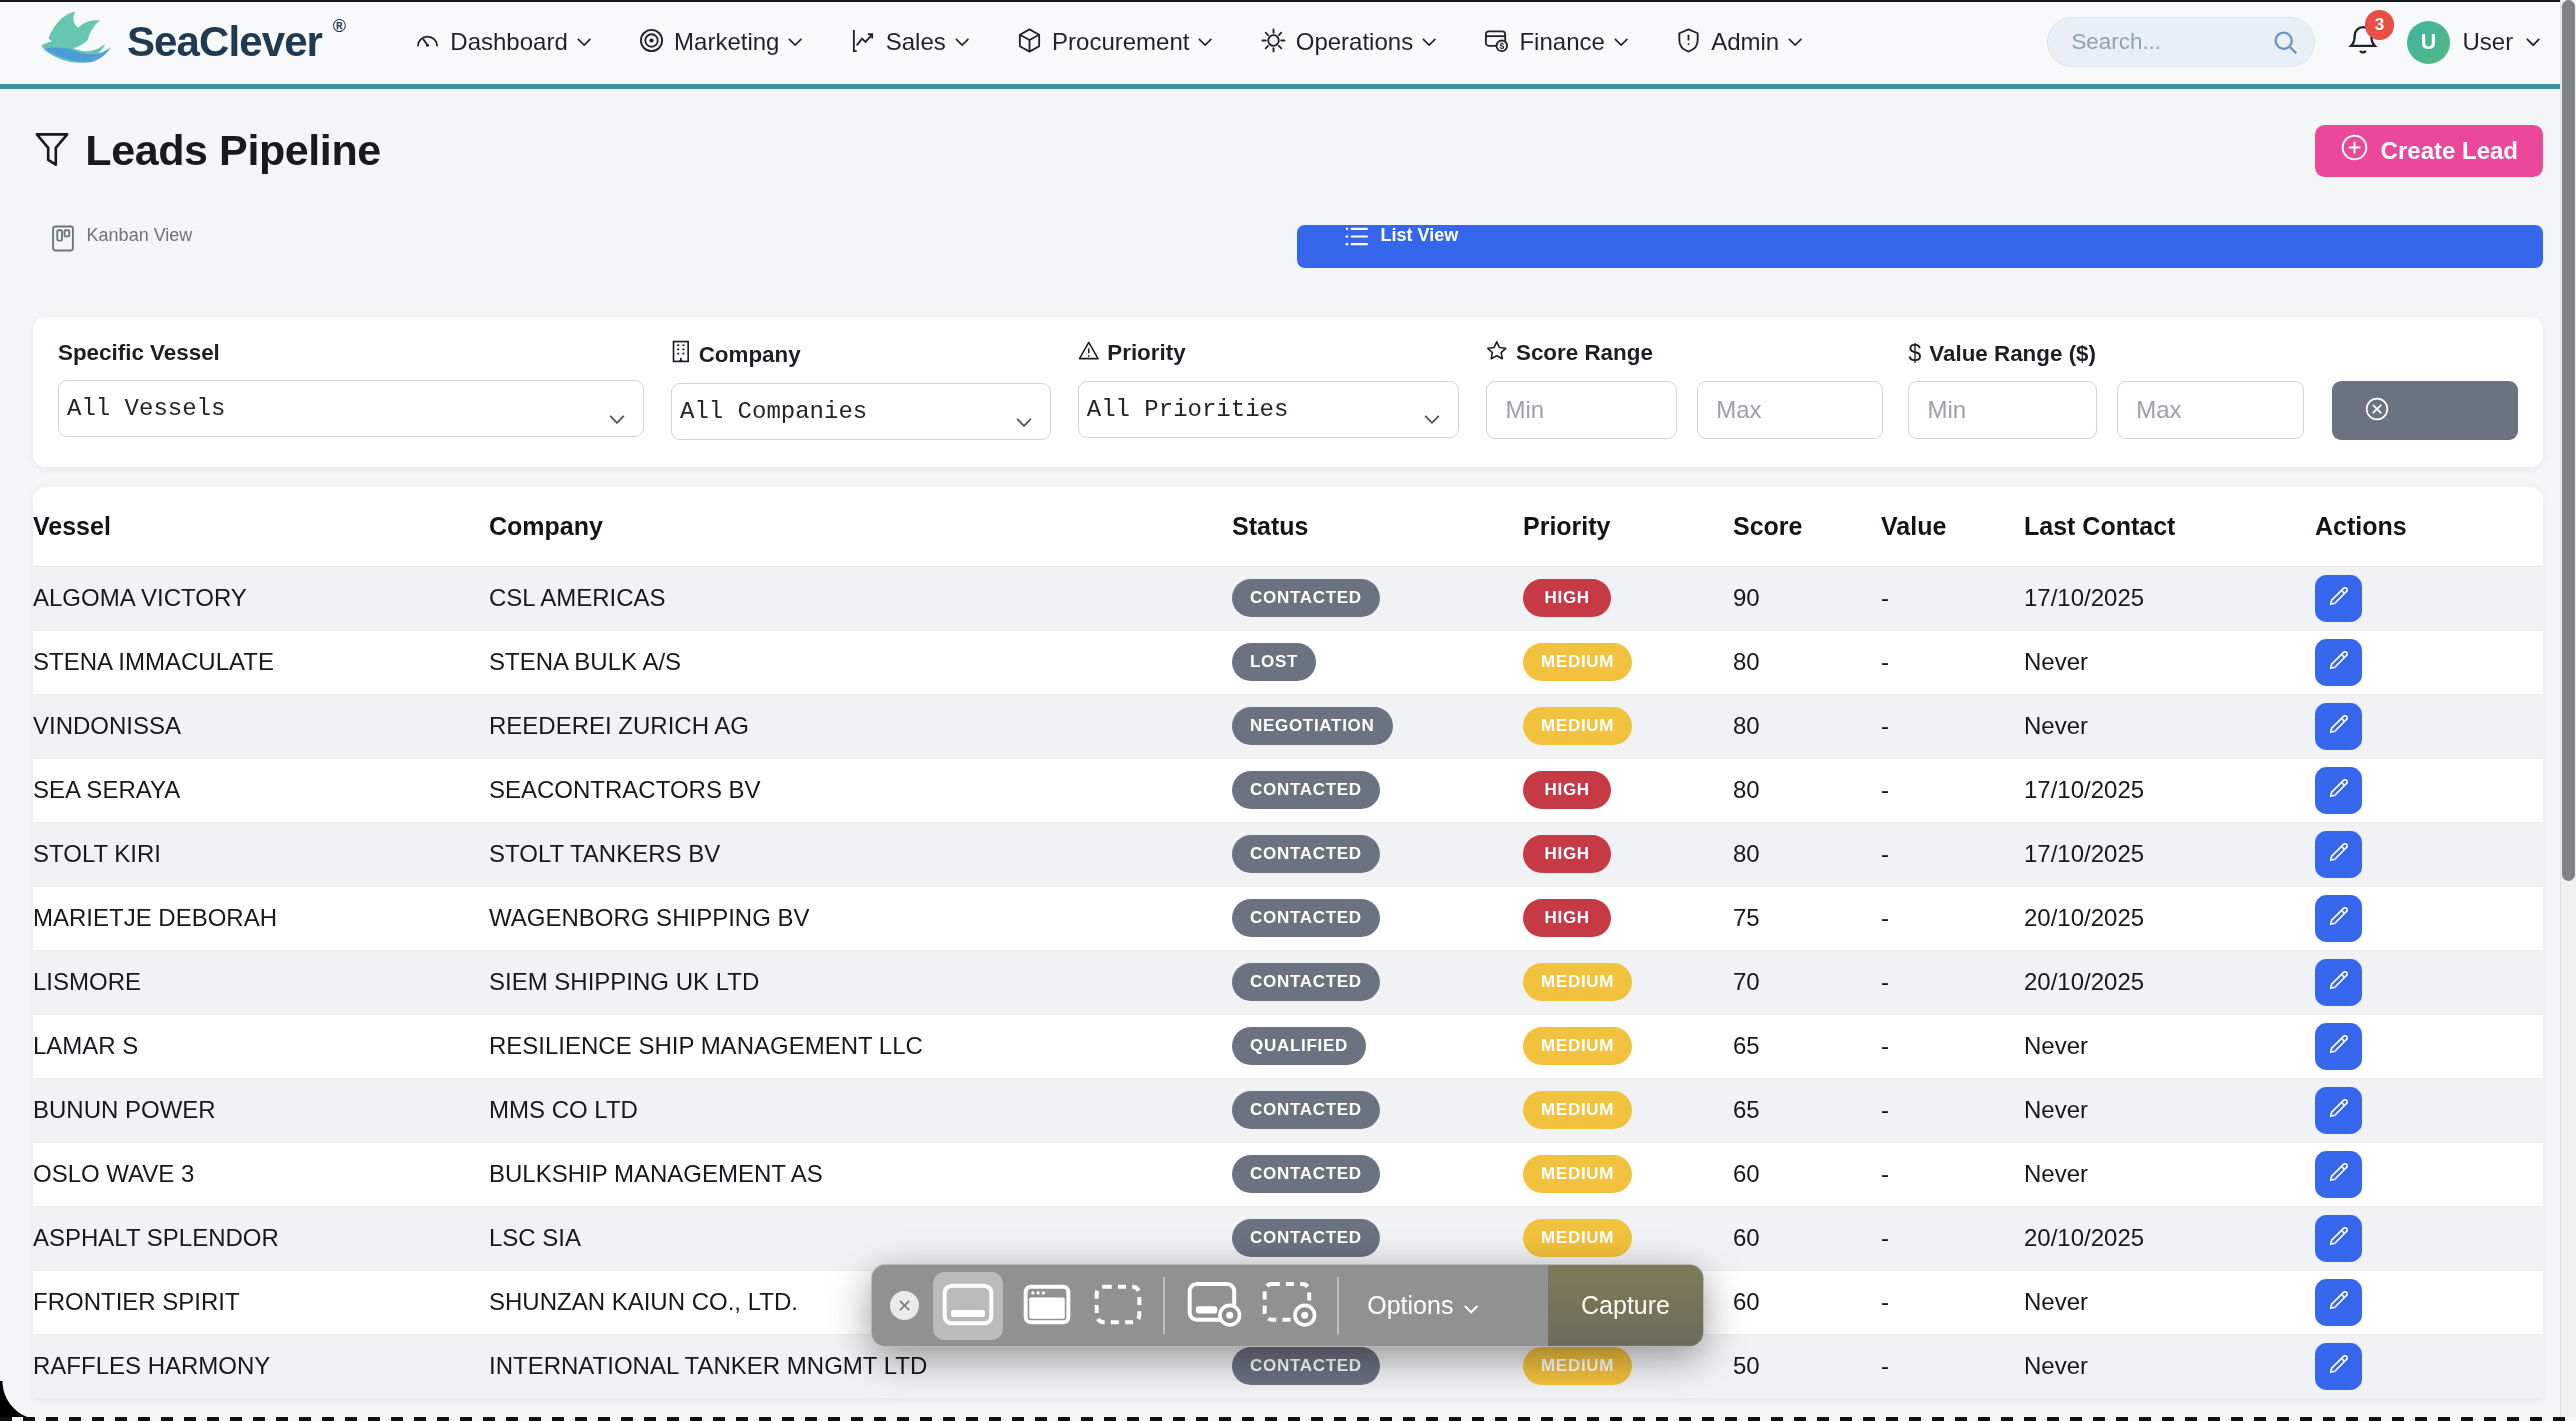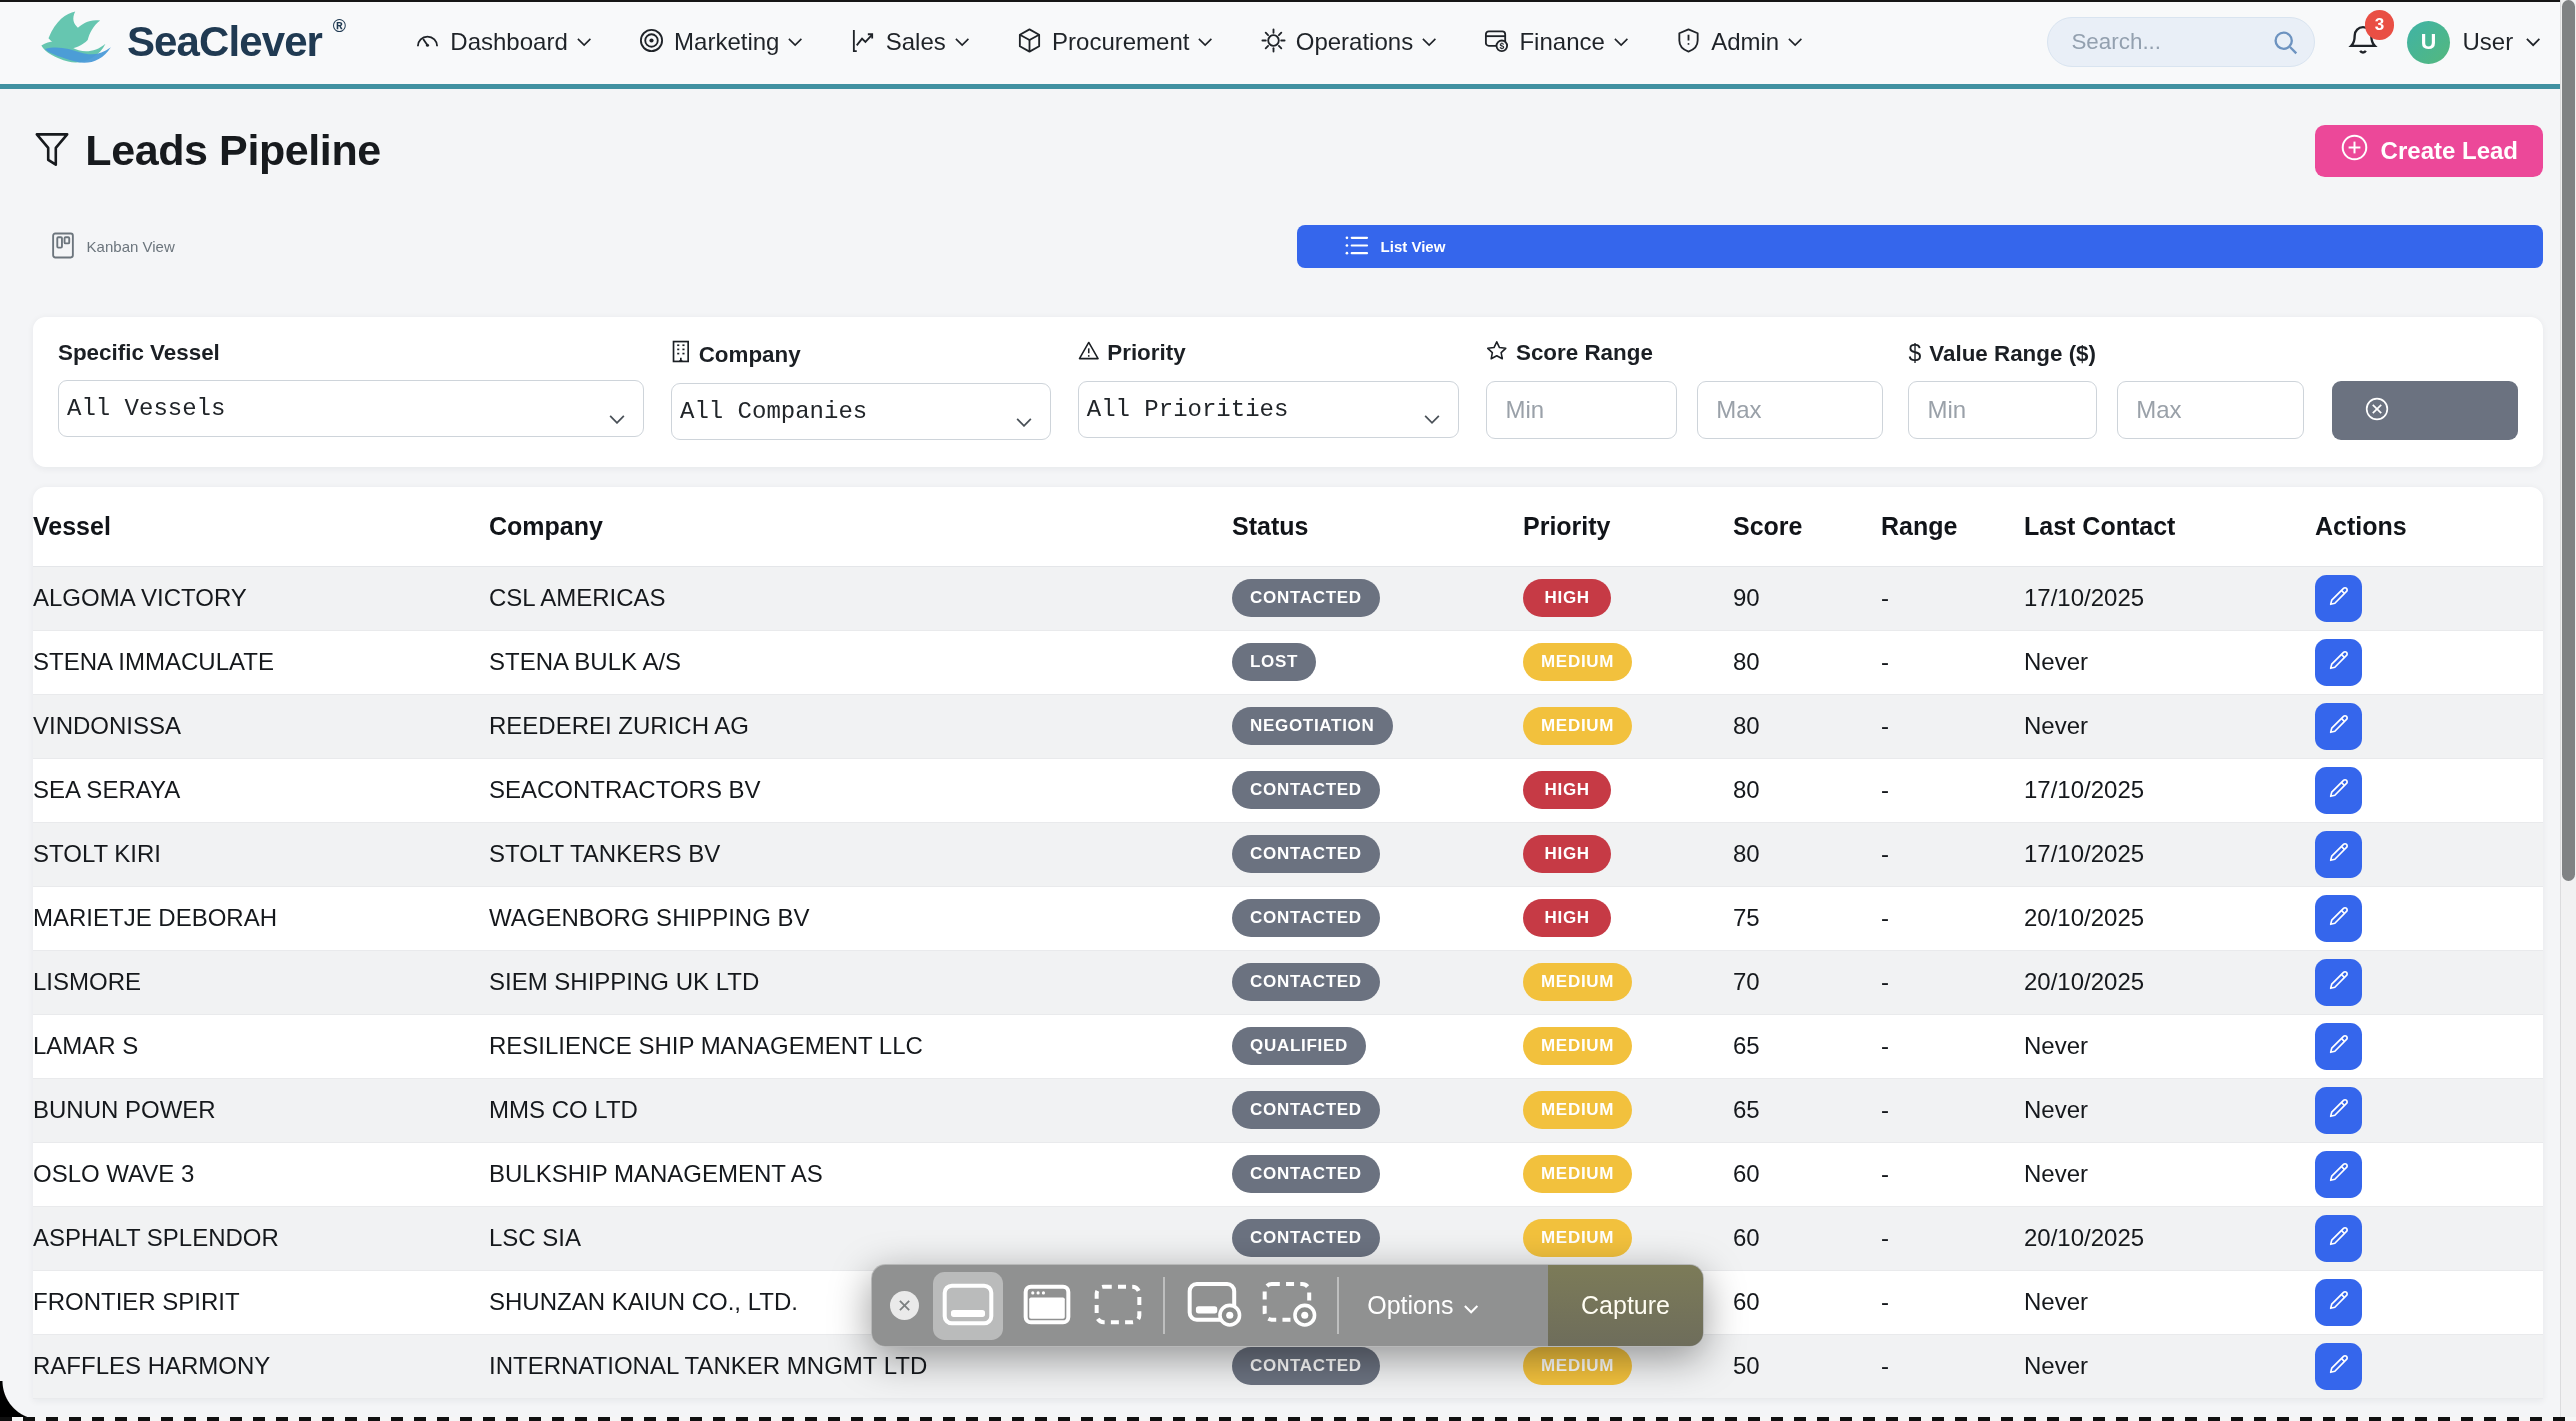--- a/index.html
+++ b/index.html
@@ -37,21 +37,21 @@
   
   .page{padding:0 33px;box-sizing:border-box;}
   .title-row{display:flex;align-items:center;justify-content:space-between;margin-top:25px;height:73px;}
   .title-group{display:flex;align-items:center;gap:14.3px;}
   .page-title{font-size:43px;font-weight:800;color:#171a1e;letter-spacing:-0.4px;}
   .btn-create{display:flex;align-items:center;gap:11.6px;background:#ec4899;color:#fff;border:none;
       border-radius:9.8px;height:52px;padding:0 25px;font-size:24px;font-weight:600;cursor:pointer;
       font-family:"Liberation Sans",sans-serif;}
 
   .toggle-row{display:grid;grid-template-columns:1fr 1fr;gap:18px;margin-top:38px;height:43px;}
-  .toggle-btn{display:flex;align-items:center;gap:11.6px;border-radius:8px;padding:0 18px;cursor:pointer;font-size:15px;}
+  .toggle-btn{display:flex;align-items:flex-start;gap:11.6px;border-radius:8px;padding:0 18px;cursor:pointer;font-size:18px;}
   .toggle-kanban{color:#6c757d;background:transparent;}
   .toggle-list{color:#fff;background:#3566ec;font-weight:600;padding-left:47px;}
 
   
   .filter-card{margin-top:49px;background:#fff;border-radius:12.5px;box-shadow:0 1.8px 7.2px rgba(20,30,50,0.06);
       padding:23px 25px 27px 25px;display:flex;gap:27px;align-items:flex-start;}
   .fgroup{display:flex;flex-direction:column;gap:14.3px;}
   .flabel{display:flex;align-items:center;gap:8px;font-size:22.4px;font-weight:700;color:#1b1f24;}
   .fcontrols{display:flex;gap:19.7px;}
   .select{position:relative;height:57px;border:1.8px solid #ced4da;border-radius:9px;background:#fff;
@@ -390,21 +390,21 @@
       </button>
     </div>
 
     <div class="table-card">
       <div class="thead" id="thead">
           <div class="th">Vessel</div>
           <div class="th">Company</div>
           <div class="th">Status</div>
           <div class="th">Priority</div>
           <div class="th">Score</div>
-          <div class="th">Range</div>
+          <div class="th">Value</div>
           <div class="th">Last Contact</div>
           <div class="th">Actions</div>
         </div>
       <div id="tbody">
           <div class="trow alt">
             <div class="td ">ALGOMA VICTORY</div>
             <div class="td ">CSL AMERICAS</div>
             <div class="td "><span class="pill pill-status">CONTACTED</span></div>
             <div class="td "><span class="pill pill-high">HIGH</span></div>
             <div class="td ">90</div>

